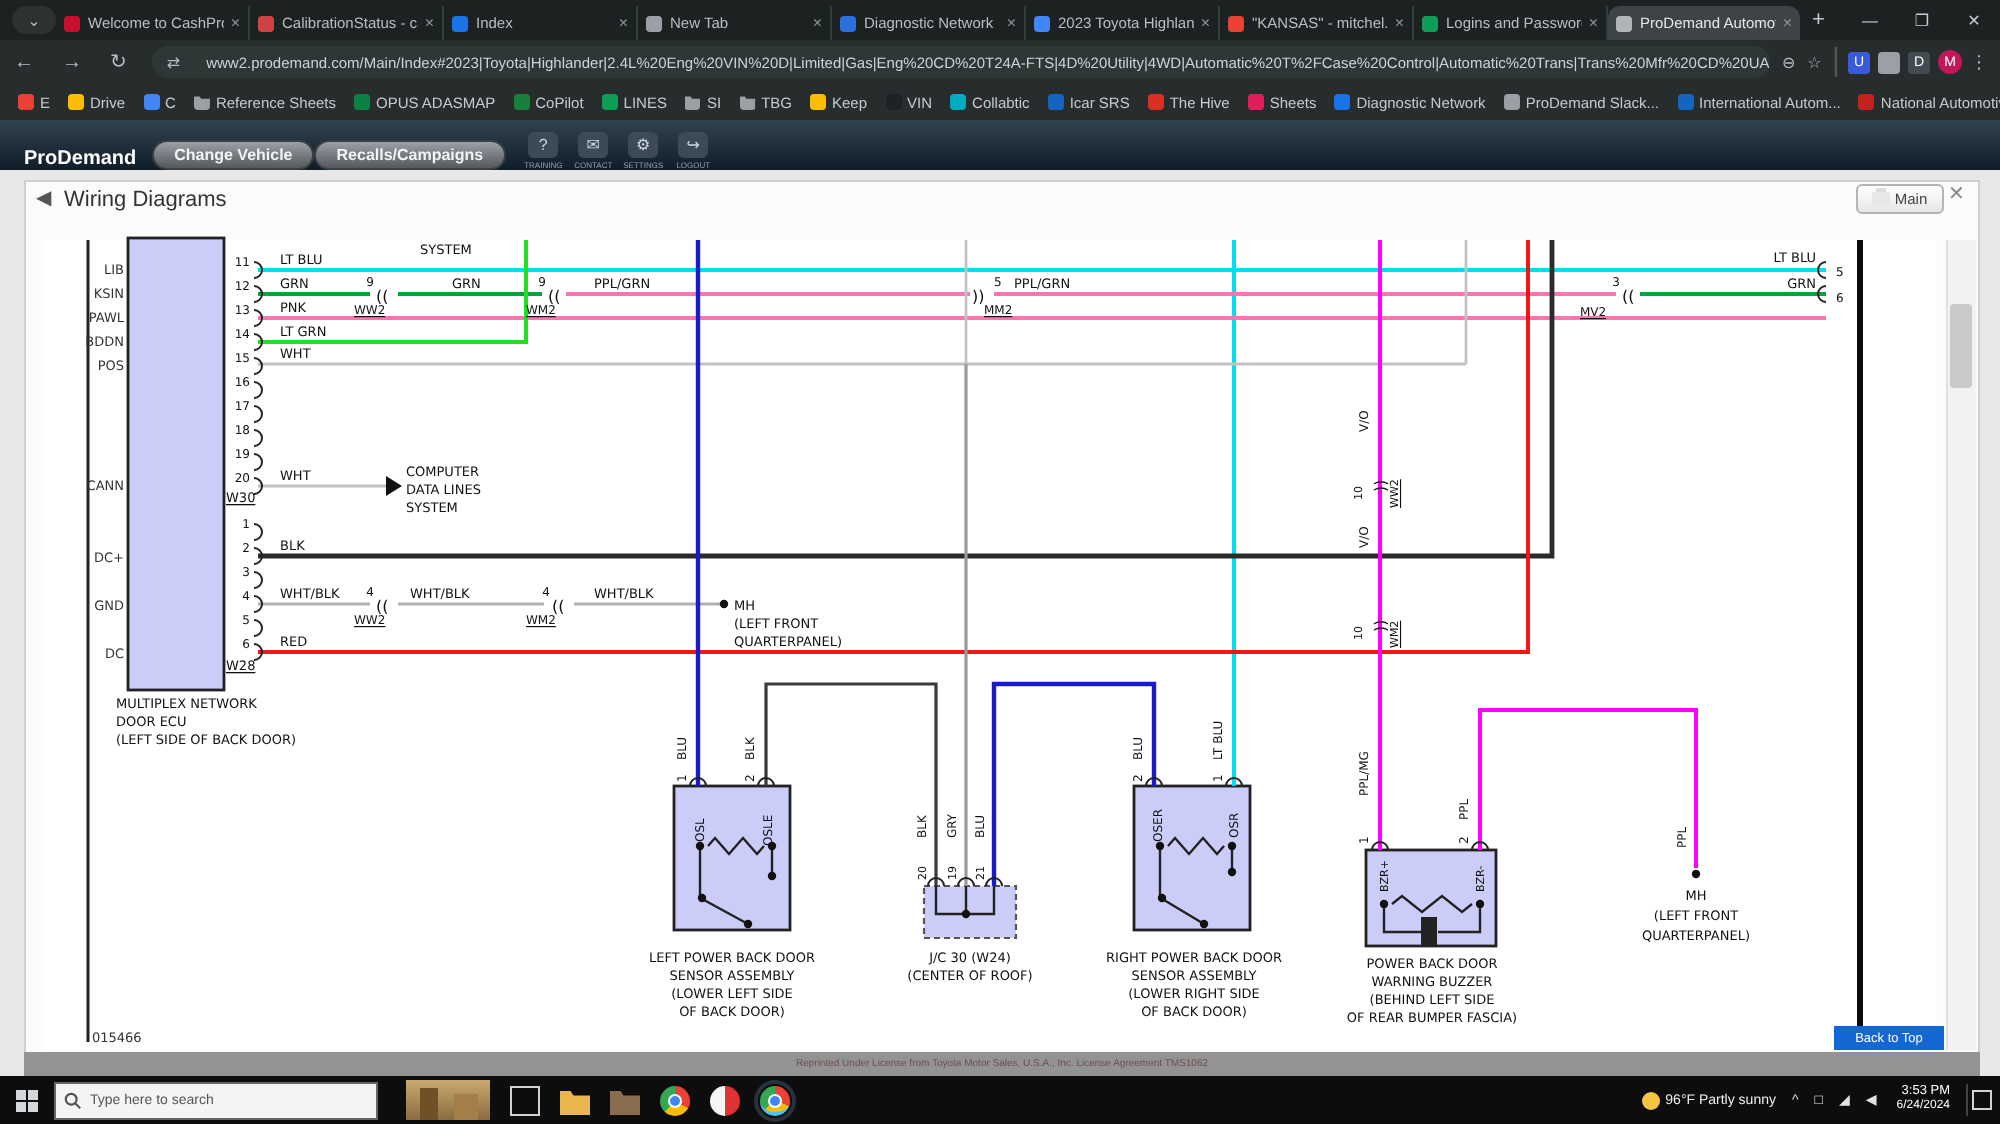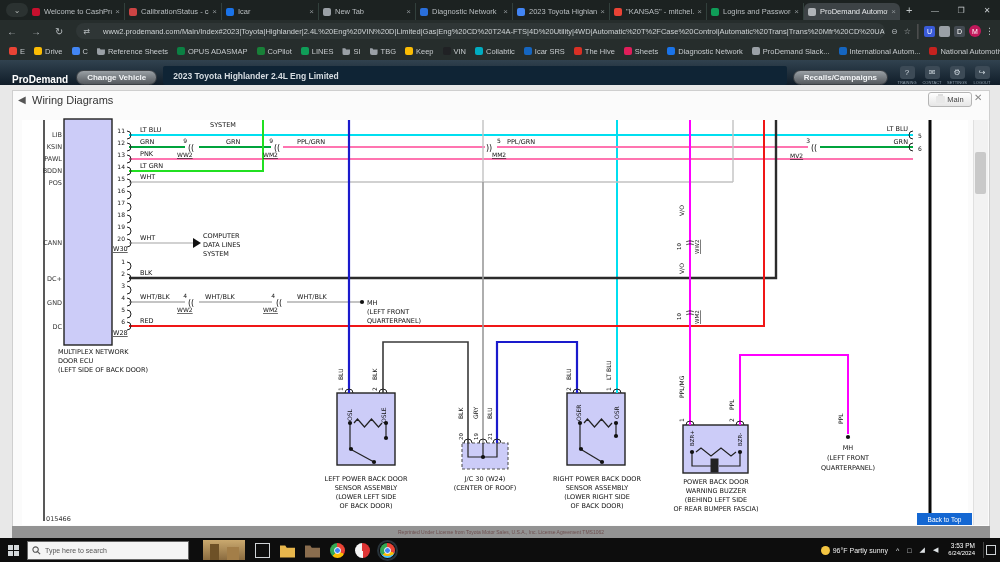--- a/index.html
+++ b/index.html
@@ -92,21 +92,21 @@
           <span class="lbl">Welcome to CashPro</span>
           <span class="x">×</span>
         </div>
         <div class="tab">
           <div class="fav" style="background: rgb(204, 68, 68);"></div>
           <span class="lbl">CalibrationStatus - cali</span>
           <span class="x">×</span>
         </div>
         <div class="tab">
           <div class="fav" style="background: rgb(26, 115, 232);"></div>
-          <span class="lbl">Icar</span>
+          <span class="lbl">Index</span>
           <span class="x">×</span>
         </div>
         <div class="tab">
           <div class="fav" style="background: rgb(154, 160, 166);"></div>
           <span class="lbl">New Tab</span>
           <span class="x">×</span>
         </div>
         <div class="tab">
           <div class="fav" style="background: rgb(42, 111, 219);"></div>
           <span class="lbl">Diagnostic Network</span>
@@ -239,23 +239,20 @@
           <div class="ic" style="background: rgb(197, 34, 31);"></div>
           <span>National Automotiv...</span>
         </div>
       </div>
 
   </div>
 
   <div id="pdheader" class="abs">
     <span id="pdbrand">ProDemand</span>
     <div class="pill" style="margin-left:8px;">Change Vehicle</div>
-    <div id="vehbar">
-      <span id="vehtitle">2023 Toyota Highlander 2.4L Eng Limited</span>
-    </div>
     <div class="pill">Recalls/Campaigns</div>
     <div id="pdmenu" style="display:flex;margin:0 8px 0 4px;">
         <div class="pdic">
           <div class="b">?</div>
           <div class="t">TRAINING</div>
         </div>
         <div class="pdic">
           <div class="b">✉</div>
           <div class="t">CONTACT</div>
         </div>

